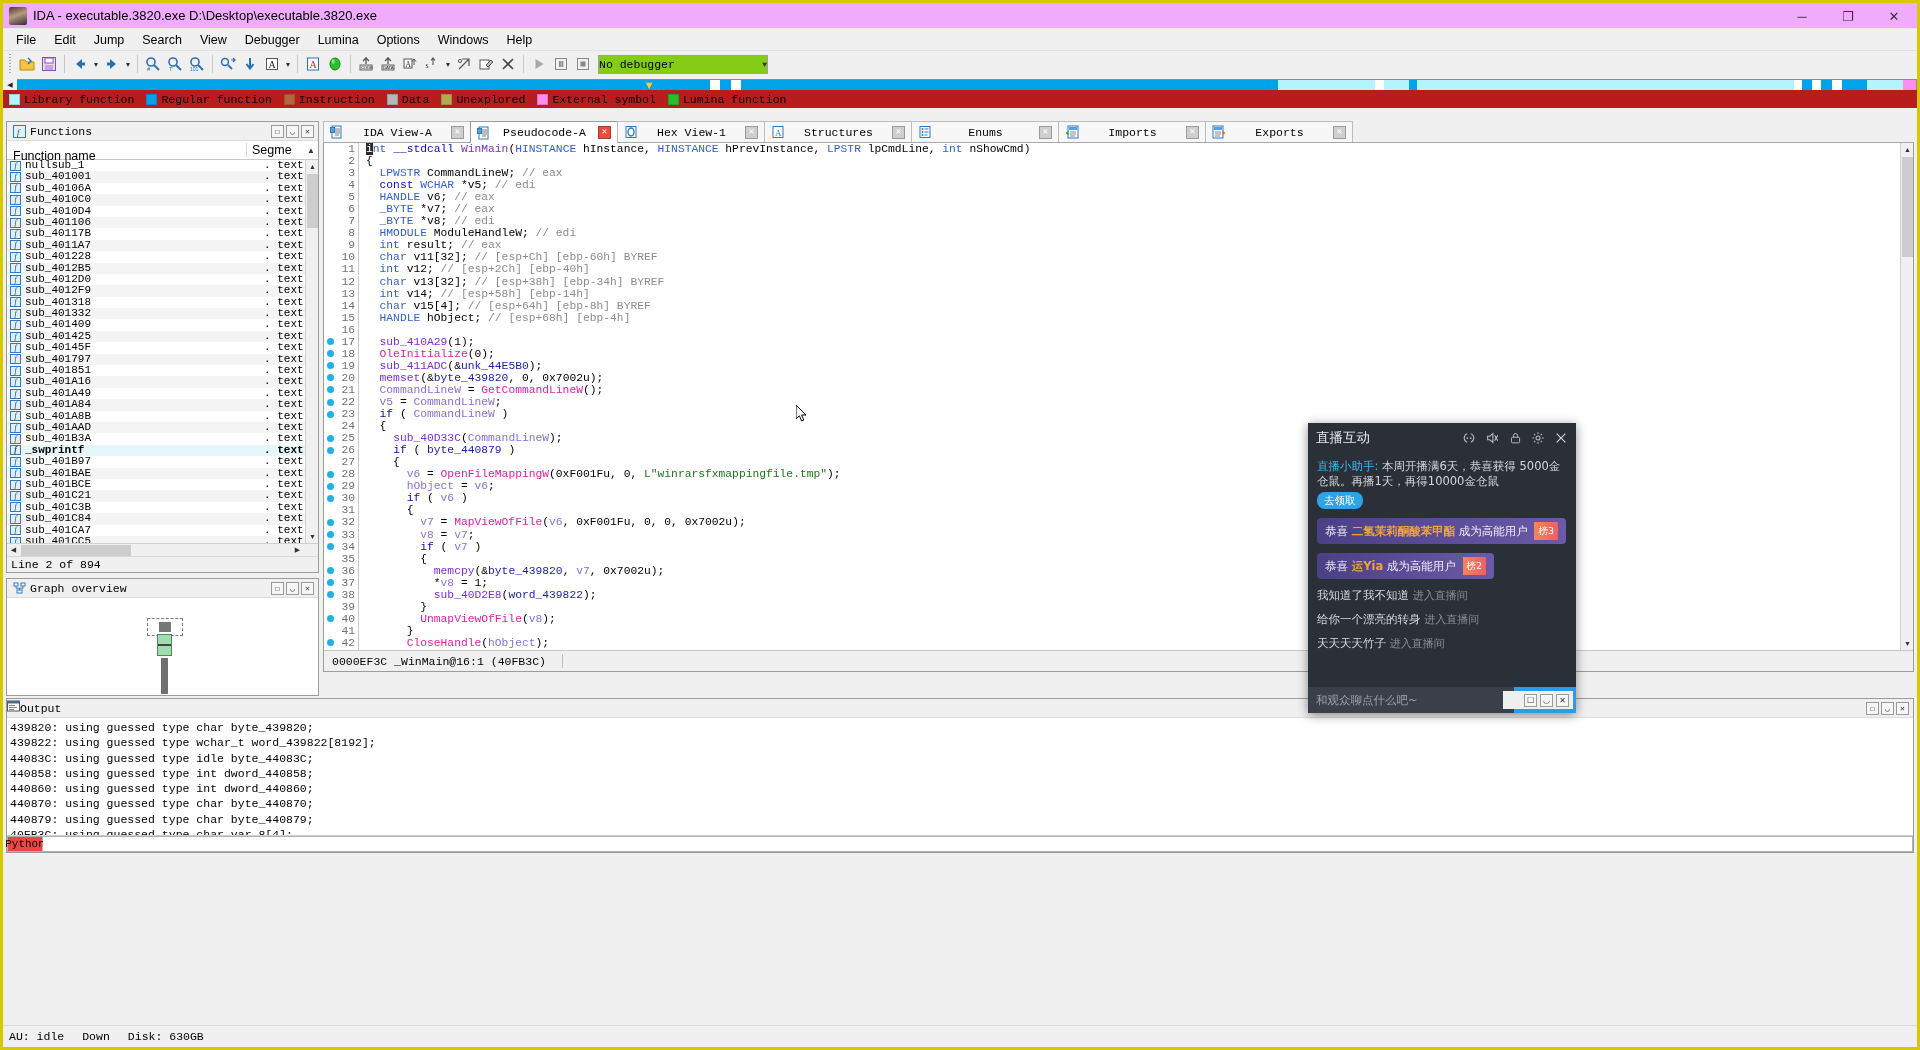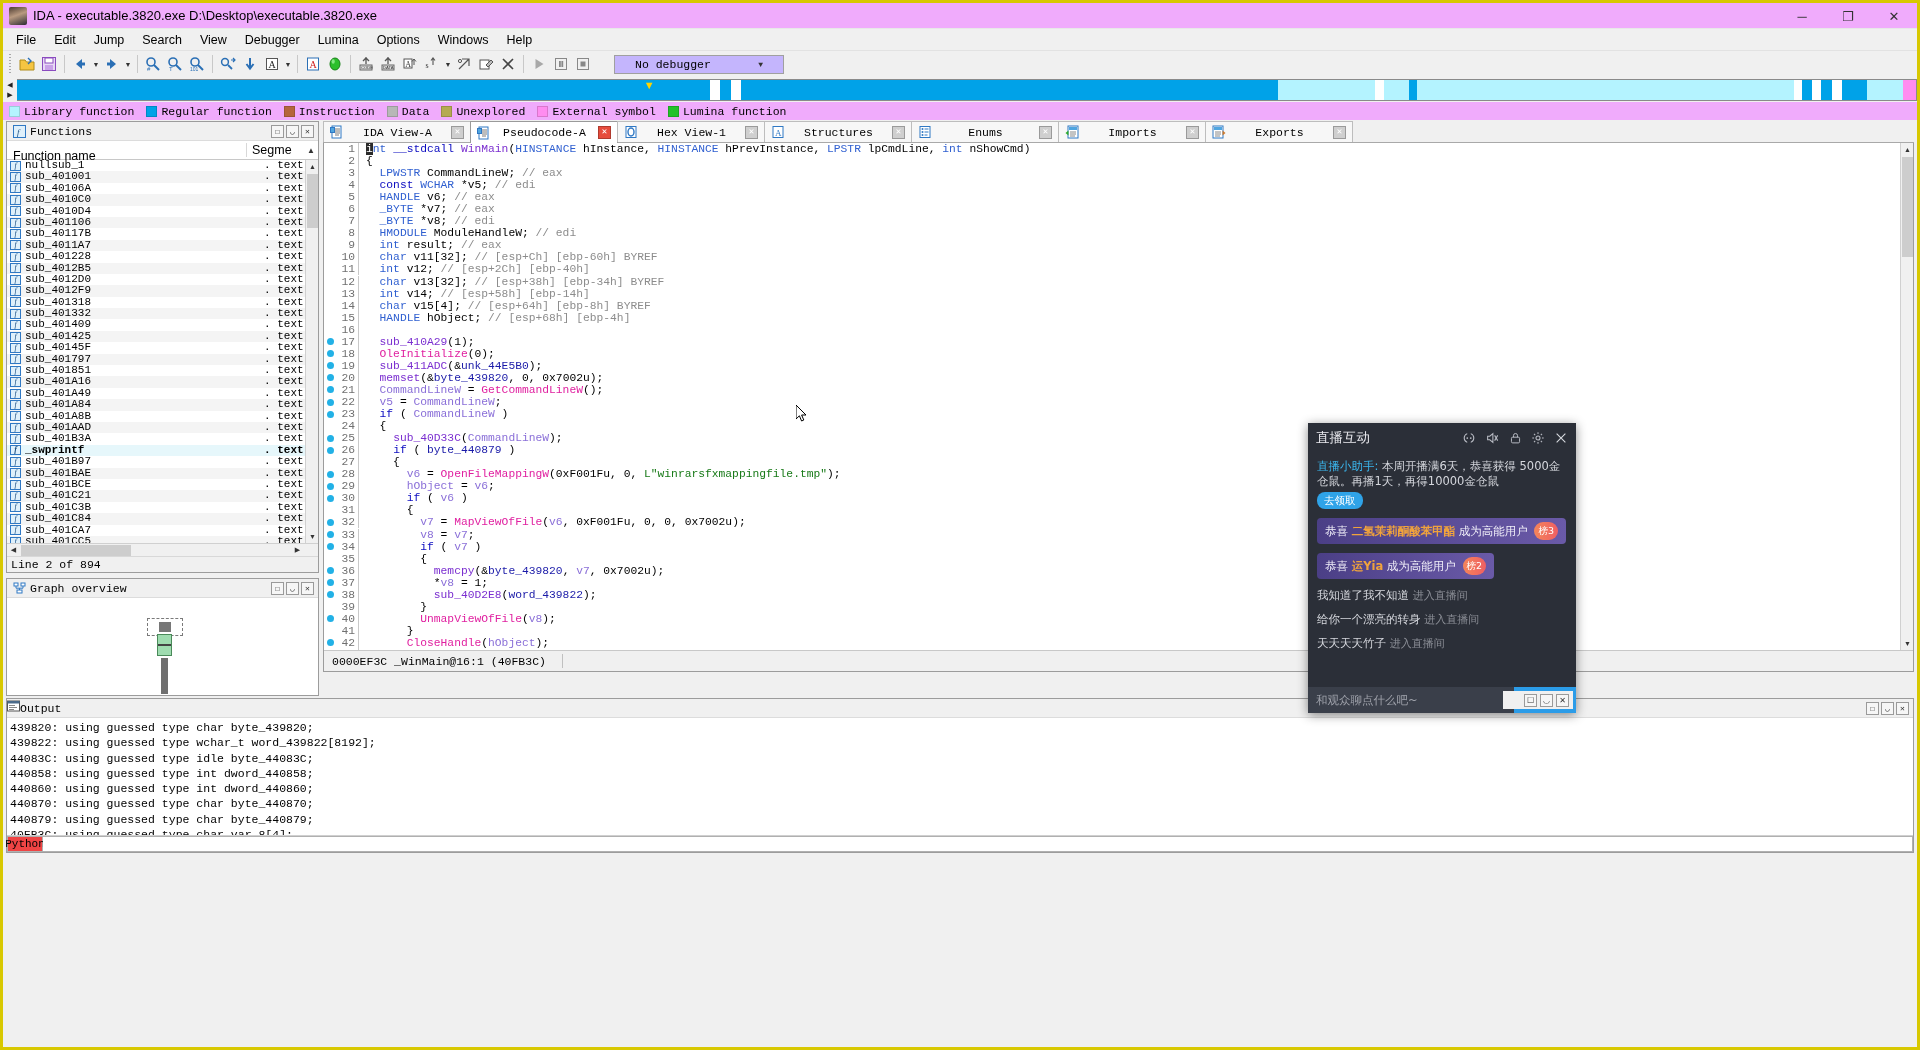--- a/index.html
+++ b/index.html
@@ -67,48 +67,48 @@
   .tb-sep { width: 1px; height: 18px; background: #c8c8c8; margin: 0 4px; flex: 0 0 auto; }
   .tb-btn {
     width: 22px; height: 22px; display: flex; align-items: center; justify-content: center;
     flex: 0 0 auto; position: relative;
   }
   .tb-caret {
     width: 10px; height: 22px; display:flex; align-items:center; justify-content:center;
     font-size: 7px; color: #333; flex: 0 0 auto;
   }
   .dbg-select {
-    width: 170px; height: 19px; border: 1px solid #a0a0a0; background: #c4b5fd;
-    display: flex; align-items: center; padding: 0 20px;
+    width: 170px; height: 19px; border: 1px solid #a0a0a0; background: #84cc16;
+    display: flex; align-items: center; padding: 0 0;
     font-family: "Liberation Mono", monospace; font-size: 11.5px; color: #000;
-    margin-left: 20px; flex: 0 0 auto;
+    margin-left: 4px; flex: 0 0 auto;
   }
   .dbg-select .cv { margin-left: auto; font-size: 8px; color: #333; }
 
   
   .navband {
     position: absolute; left: 0; top: 76px; width: 100%; height: 22px;
     background: #f0f0f0; display: flex; align-items: stretch;
   }
   .nav-arrow {
     width: 14px; display: flex; flex-direction: column; align-items: center; justify-content: space-around;
     font-size: 7px; color: #222; padding: 1px 0;
   }
   .nav-strip { flex: 1; height: 22px; position: relative; border: 1px solid #8a8a8a; border-left: none; }
   .nav-cursor {
     position: absolute; top: 0; width: 7px; height: 11px;
     color: #ffd400; font-size: 11px; line-height: 10px; text-align: center;
   }
 
   
   .legend {
-    position: absolute; left: 0; top: 99px; width: 100%; height: 18px;
+    position: absolute; left: 0; top: 87px; width: 100%; height: 18px;
     display: flex; align-items: center; padding-left: 6px; gap: 4px;
     font-family: "Liberation Mono", monospace; font-size: 11.5px; color: #000;
-    background: #f0abfc;
+    background: #b91c1c;
   }
   .lg-item { display: flex; align-items: center; gap: 4px; margin-right: 8px; }
   .lg-sw { width: 11px; height: 11px; border: 1px solid rgba(0,0,0,.15); }
 
   
   .panel-title {
     height: 19px; background: #f0f0f0; display: flex; align-items: center;
     font-family: "Liberation Mono", monospace; font-size: 11.5px; color: #000;
     border-bottom: 1px solid #dcdcdc;
   }
@@ -301,21 +301,21 @@
   .badge-get {
     display: inline-block; background: #2fa3e8; color: #fff; font-size: 10.5px;
     border-radius: 8px; padding: 1px 7px; margin-top: 3px;
   }
   .congrats {
     display: inline-block; background: linear-gradient(90deg,#4b3f86,#6a5aa8);
     border-radius: 4px; padding: 4px 8px; color: #f2f0fa; font-size: 11.5px; line-height: 16px;
   }
   .rank-badge {
     display: inline-block; background: linear-gradient(90deg,#f4855a,#ef5f63);
-    color: #fff; font-size: 9.5px; border-radius: 9px; padding: 1px 4px; margin-left: 3px;
+    color: #fff; font-size: 9.5px; border-radius: 0; padding: 1px 4px; margin-left: 3px;
     vertical-align: middle;
   }
   .enter-room { color: #8b8e96; font-size: 11px; }
   .chat-foot { height: 26px; display: flex; align-items: stretch; flex: 0 0 auto; }
   .chat-input {
     flex: 1; background: #3a3f4a; color: #9ea1aa; font-size: 11.5px;
     display: flex; align-items: center; padding-left: 8px;
   }
   .chat-send {
     width: 62px; background: #2b9ce8; color: #fff; font-size: 12.5px;
@@ -975,20 +975,25 @@
         <div class="out-line">440870: using guessed type char byte_440870;</div>
         <div class="out-line">440879: using guessed type char byte_440879;</div>
         <div class="out-line">40FB3C: using guessed type char var_8[4];</div>
       </div>
     <div class="out-input">
       <span class="lbl">Python</span>
       <span class="fld"></span>
     </div>
   </div>
 
+  <div class="statusbar">
+    <span class="sb-seg">AU: idle</span>
+    <span class="sb-seg">Down</span>
+    <span class="sb-seg">Disk: 630GB</span>
+  </div>
 
   <div class="chat">
     <div class="chat-head">
       <span class="chat-title">直播互动</span>
       <span class="chat-icons">
         <span class="ci">
           <svg width="14" height="14" viewBox="0 0 16 16" fill="none" stroke="#b9bcc4" stroke-width="1.2">
               <path d="M6 3C3.5 4 2.5 6 2.5 8s1 4 3.5 5"></path>
               <path d="M10 3c2.5 1 3.5 3 3.5 5s-1 4-3.5 5"></path>
               <circle cx="6" cy="8" r="1" fill="#b9bcc4" stroke="none"></circle>

